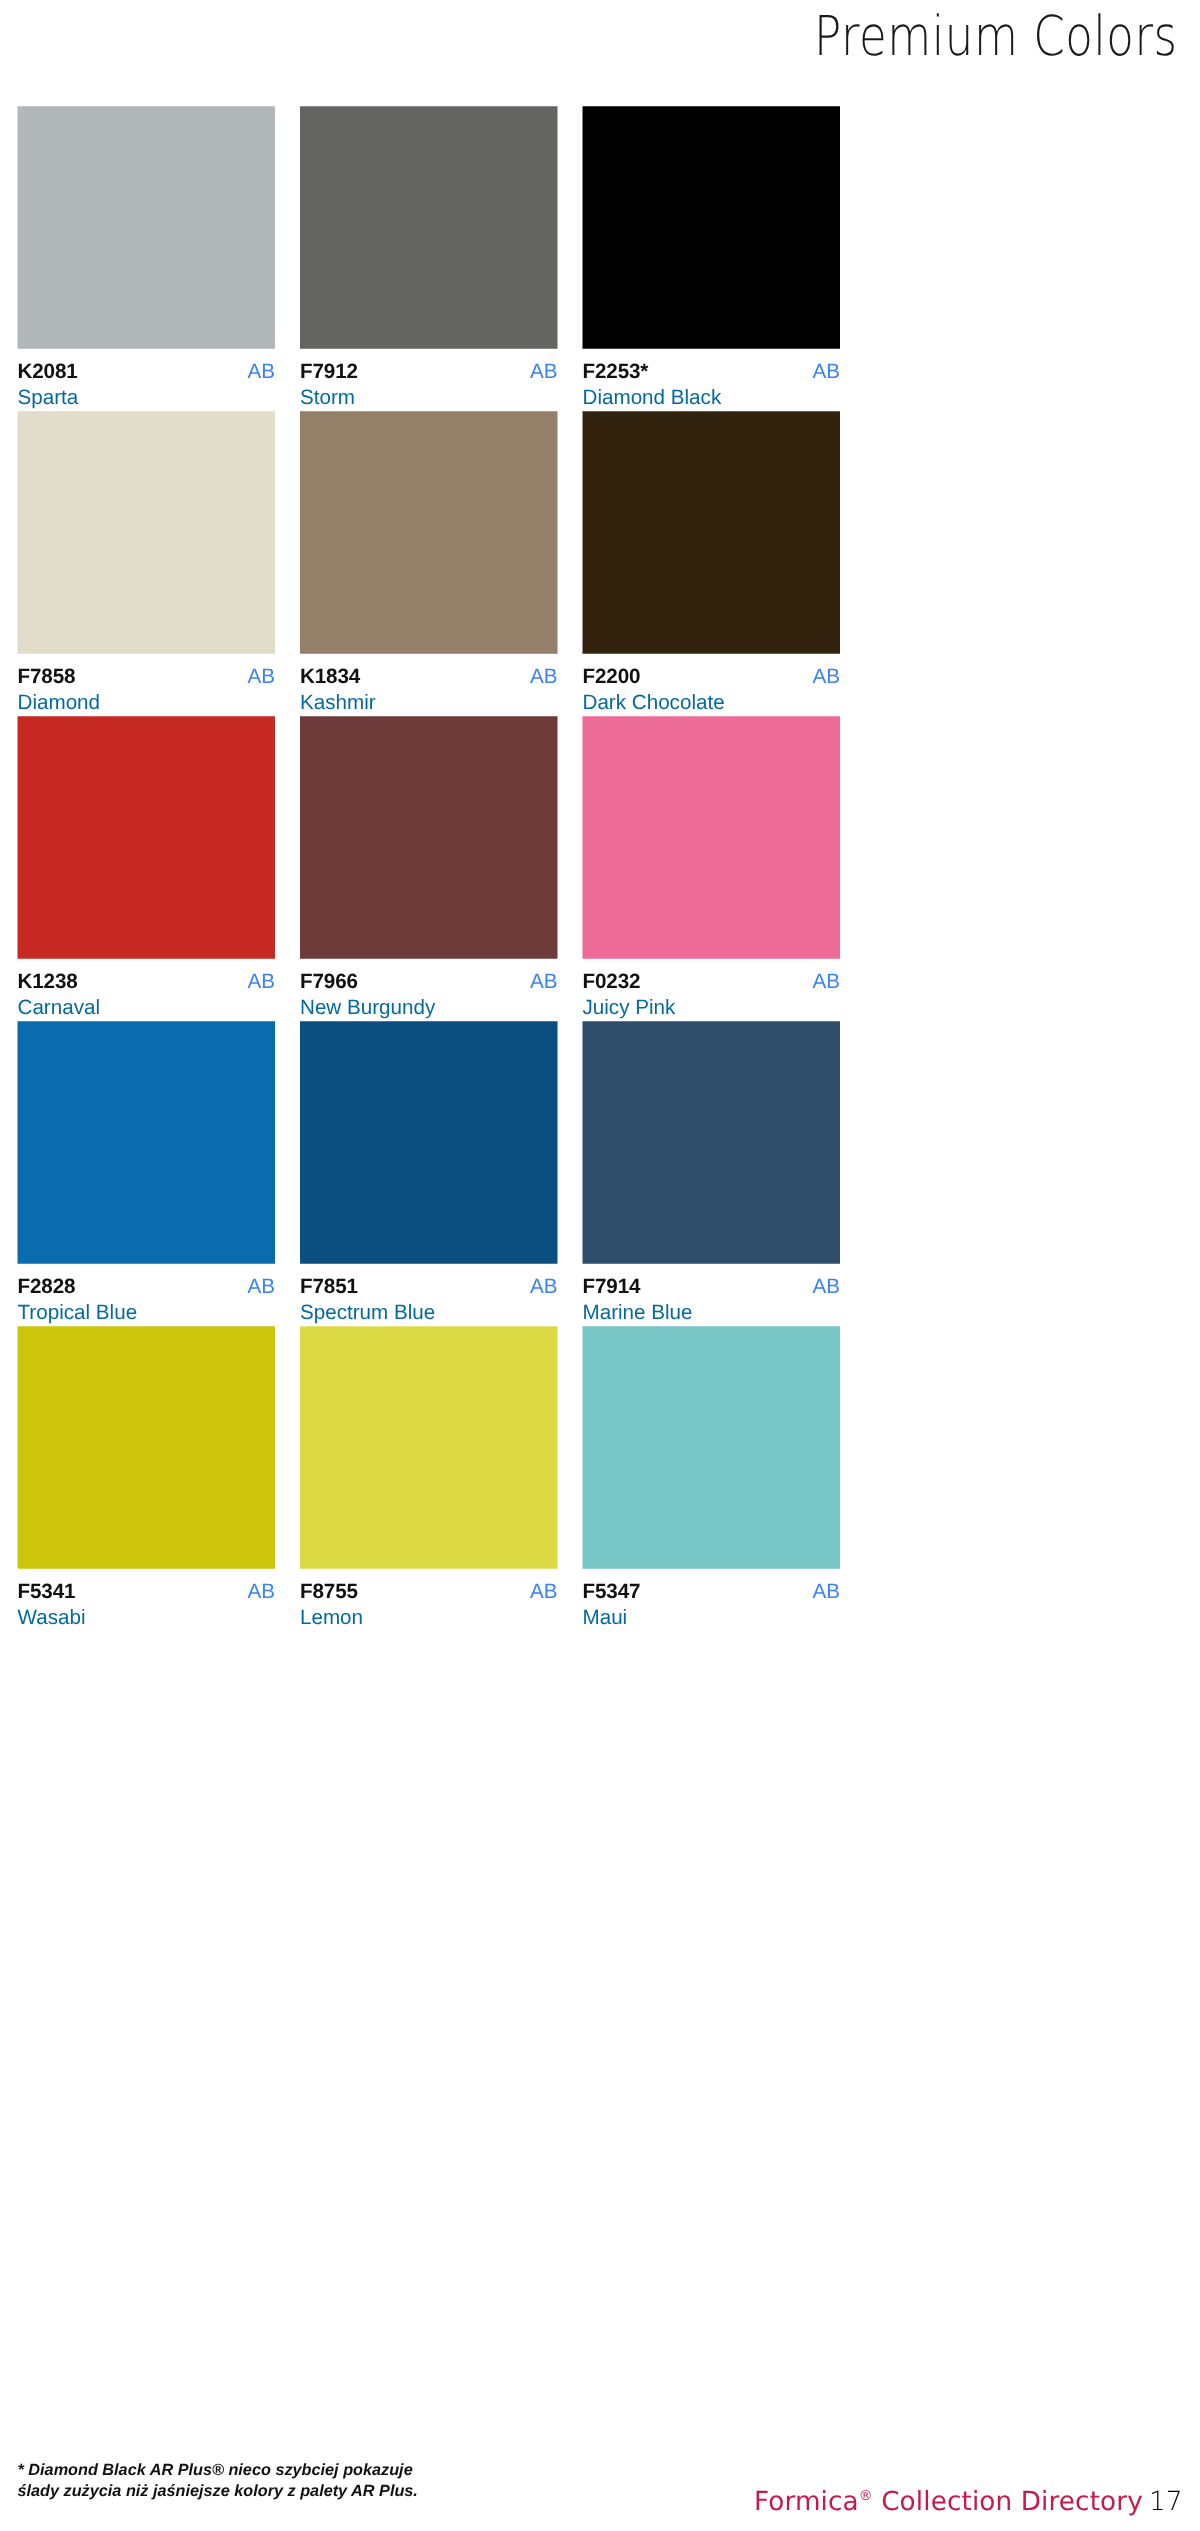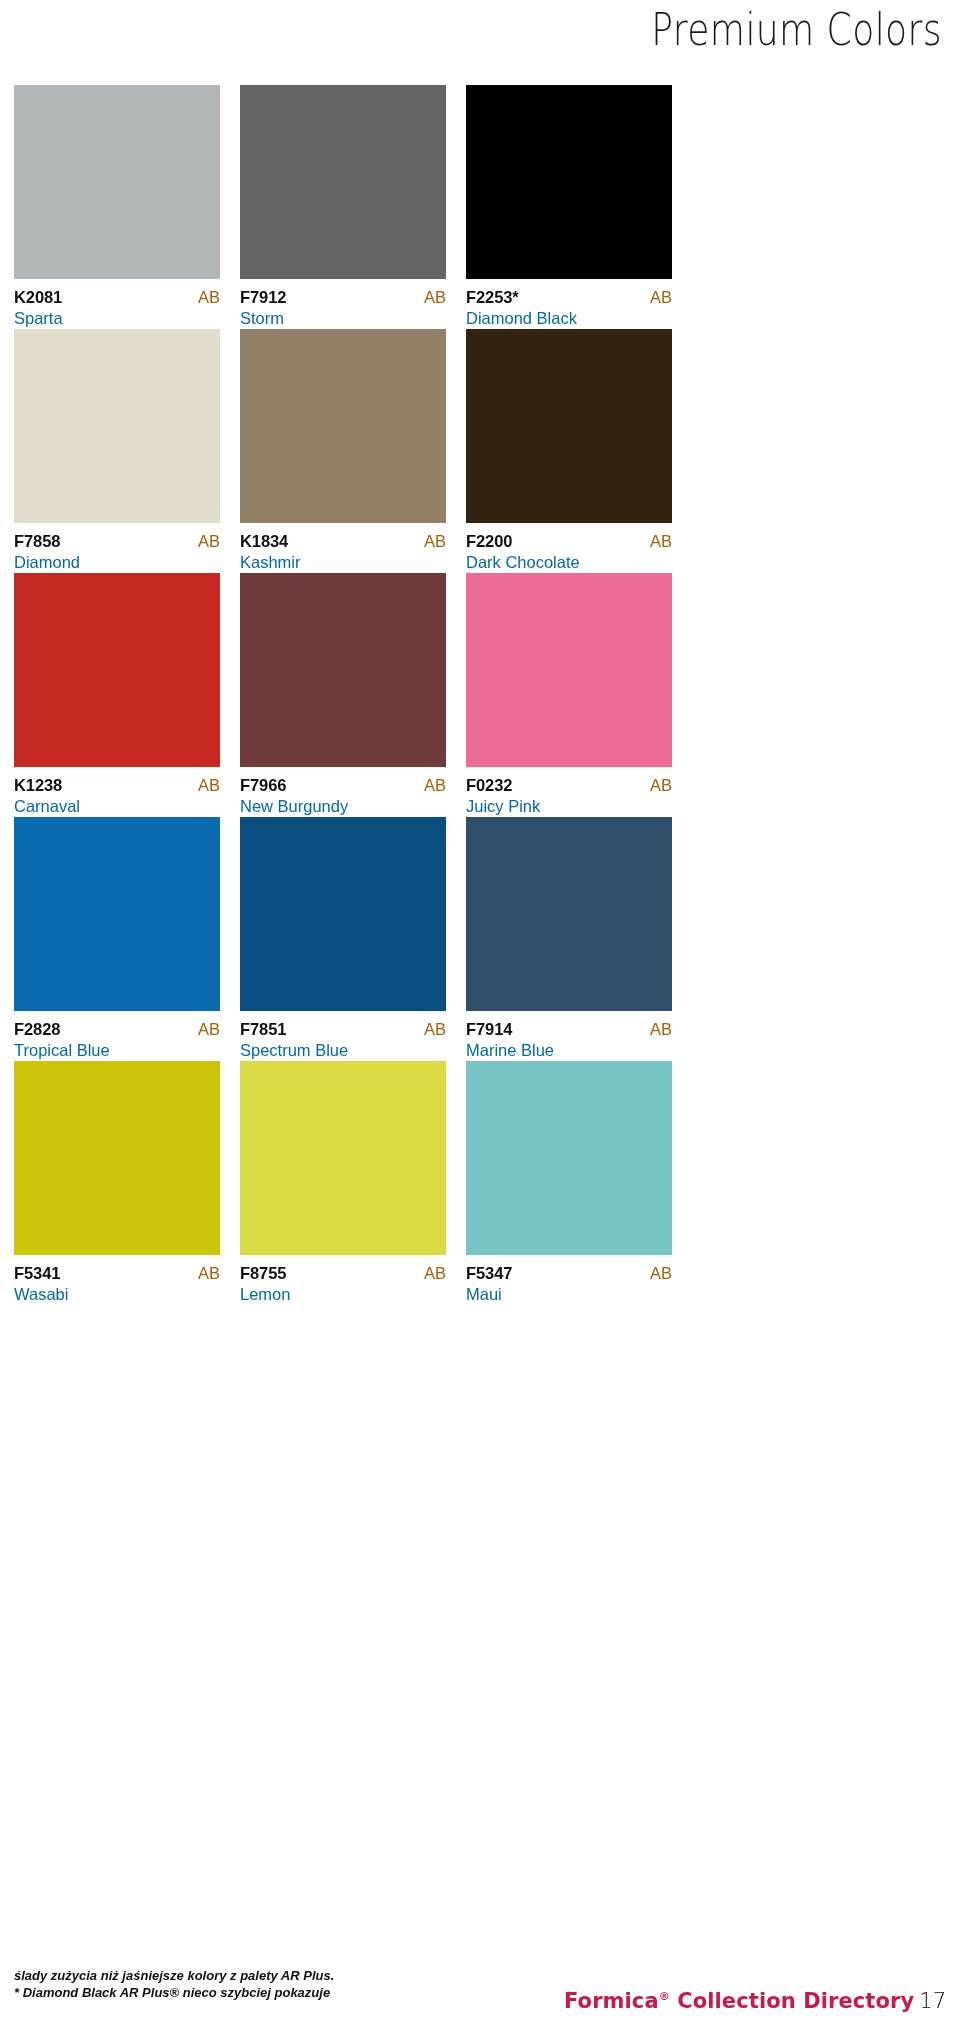--- a/index.html
+++ b/index.html
@@ -63,21 +63,21 @@
     font-weight: bold;
     font-size: 16.5px;
     color: #111111;
     letter-spacing: -0.1px;
     white-space: nowrap;
   }
   .ab {
     font-family: "Liberation Sans", sans-serif;
     font-weight: normal;
     font-size: 16.5px;
-    color: #a16207;
+    color: #3b82f6;
     white-space: nowrap;
   }
   .cname {
     font-family: "Liberation Sans", sans-serif;
     font-weight: normal;
     font-size: 16.5px;
     color: #0369a1;
     line-height: 22px;
     white-space: nowrap;
   }
@@ -98,21 +98,21 @@
   .footer-right {
     position: absolute;
     right: 14px;
     top: 1984px;
     text-align: right;
     white-space: nowrap;
     line-height: 26px;
   }
   .brandline {
     font-family: "DejaVu Sans", sans-serif;
-    font-weight: 700;
+    font-weight: 400;
     font-size: 21px;
     color: #c8194b;
     letter-spacing: 0.1px;
   }
   .brandline sup { font-size: 11px; vertical-align: super; }
   .pagenum {
     font-family: "DejaVu Sans", sans-serif;
     font-weight: 300;
     font-size: 21px;
     color: #000000;
@@ -283,21 +283,21 @@
               <span class="code">F5347</span>
               <span class="ab">AB</span>
             </div>
             <div class="cname">Maui</div>
           </div>
         </div>
       </div>
     </div>
 
   <div class="footnote">
+    <span>* Diamond Black AR Plus® nieco szybciej pokazuje</span>
     <span>ślady zużycia niż jaśniejsze kolory z palety AR Plus.</span>
-    <span>* Diamond Black AR Plus® nieco szybciej pokazuje</span>
   </div>
 
   <div class="footer-right">
     <span class="brandline" style="color: rgb(200, 25, 75);"><span>Formica</span><sup>®</sup><span> Collection Directory</span></span><span class="pagenum">17</span>
   </div>
 
 </div>
 
 </body></html>

